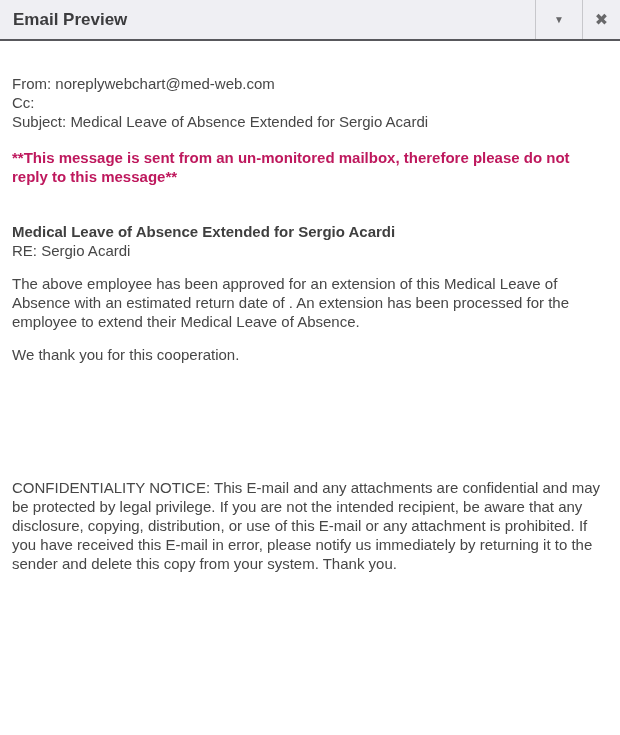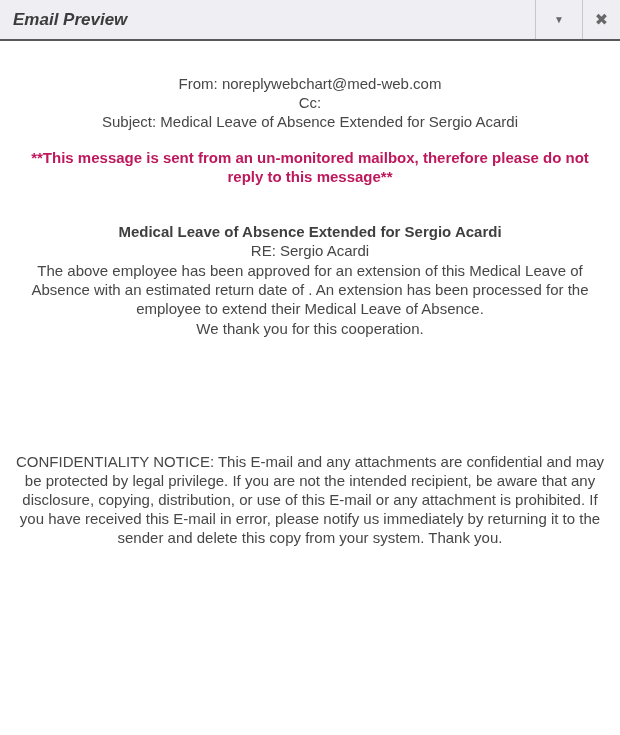--- a/index.html
+++ b/index.html
@@ -22,56 +22,54 @@
     align-items: stretch;
   }
   .titlebar-title {
     flex: 1 1 auto;
     display: flex;
     align-items: center;
     padding-left: 13px;
     font-size: 17px;
     font-weight: bold;
     color: #3c3c3e;
-    font-style: italic;
   }
   .titlebar-btn {
     display: flex;
     align-items: center;
     justify-content: center;
     border-left: 1px solid #c7c7cb;
     background: #efeff3;
     cursor: pointer;
     color: #68686a;
   }
   .btn-collapse { width: 47px; font-size: 10px; }
   .btn-close   { width: 38px; font-size: 16px; font-weight: bold; }
   
   .email-body {
     padding: 33px 12px 20px 12px;
     font-size: 15px;
     line-height: 19px;
     color: #474747;
-    text-align: center;
   }
   .hdr-line { white-space: nowrap; }
   .warning {
     margin-top: 17px;
     font-weight: bold;
     color: #be185d;
   }
   .subject-heading {
     margin-top: 36px;
     font-size: 15px;
     line-height: 19px;
     font-weight: bold;
     color: #3f3f3f;
   }
   .re-line   { margin-top: 0; }
-  .para      { margin-top: 1px; }
+  .para      { margin-top: 14px; }
   .confidentiality { margin-top: 114px; }
 </style>
 </head>
 <body>
 
 <div class="window">
 
   <div class="titlebar">
     <div class="titlebar-title">Email Preview</div>
     <div class="titlebar-btn btn-collapse">

